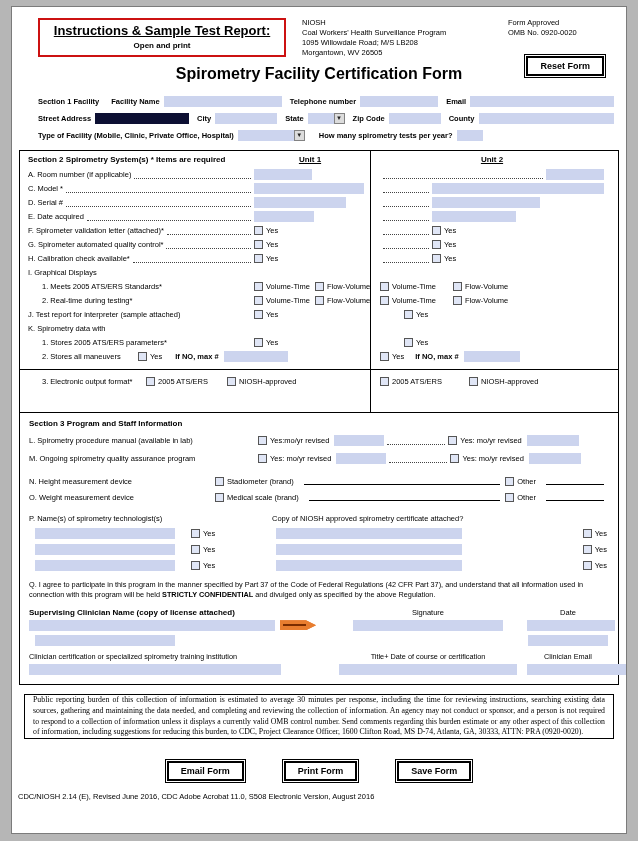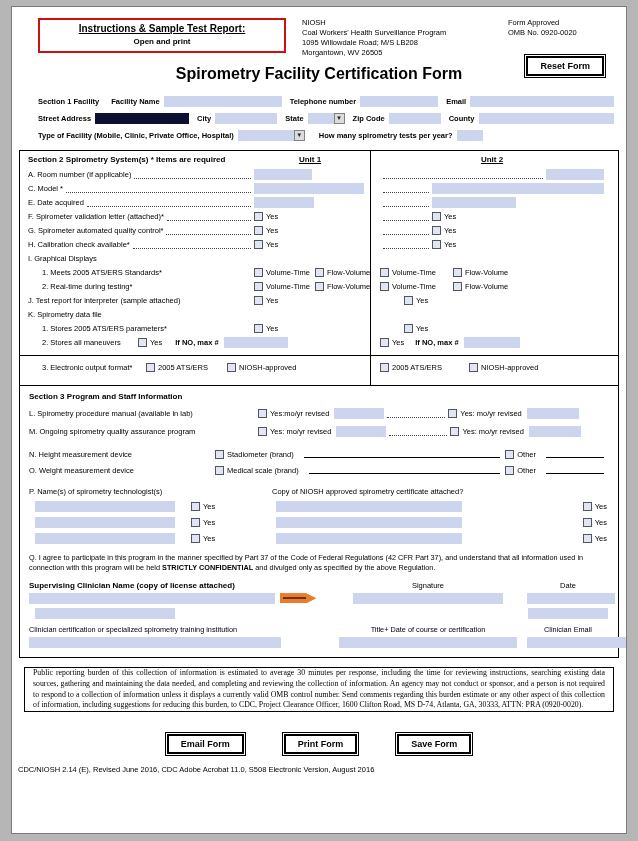--- a/index.html
+++ b/index.html
@@ -3,21 +3,21 @@
 <meta charset="utf-8">
 <style>
   html,body{margin:0;padding:0;background:#a9a9a9;font-family:"Liberation Sans",sans-serif;}
   .viewport{position:relative;width:638px;height:841px;background:#b6b6b6;overflow:hidden;}
   .page{position:absolute;left:11px;top:6px;width:616px;height:828px;background:#fff;
         border:1px solid #7b7b7b;box-sizing:border-box;color:#000;font-size:8px;overflow:hidden;}
 
   
   .hdr{display:flex;padding:11px 12px 0 26px;align-items:flex-start;}
   .instr-box{width:248px;border:2px solid #c11;text-align:center;padding:3px 0 5px;box-sizing:border-box;cursor:pointer;}
-  .instr-title{font-weight:bold;font-size:10px;text-decoration:underline;}
+  .instr-title{font-weight:bold;font-size:13px;text-decoration:underline;}
   .instr-sub{font-weight:bold;font-size:8px;margin-top:3px;}
   .agency{margin-left:16px;font-size:7.5px;line-height:1.32;}
   .approval{margin-left:auto;font-size:7.5px;line-height:1.32;width:106px;}
   .reset-wrap{position:absolute;top:47px;right:20px;}
   .btn{background:#fff;border:1px solid #000;padding:1px;display:inline-block;cursor:pointer;}
   .btn .inner{display:block;border:2px solid #000;padding:3px 12px;font-weight:bold;font-size:9px;white-space:nowrap;background:#fff;}
   .form-title{text-align:center;font-weight:bold;font-size:16px;margin-top:7px;}
 
   
   .fld{background:#ccd4ee;height:11px;display:inline-block;vertical-align:middle;flex:none;}
@@ -31,21 +31,21 @@
   .ddbtn{width:11px;height:11px;background:#dcdcdc;border:1px solid #828282;box-sizing:border-box;
          font-size:6px;line-height:9px;text-align:center;color:#222;cursor:pointer;}
 
   
   .s1{padding:7px 12px 0 26px;}
   .s1row{display:flex;align-items:center;margin-top:6px;}
   .lb{font-weight:bold;font-size:7.5px;margin:0 4px 0 8px;white-space:nowrap;}
   .lb.first{margin-left:0;}
 
   
-  .s2box{margin:9px 7px 0;border:1px solid #000;position:relative;padding:4px 0 8px;}
+  .s2box{margin:9px 7px 0;border:1px solid #000;position:relative;padding:4px 0 21px;}
   .s2div{position:absolute;left:350px;top:0;bottom:0;width:1px;background:#000;}
   .s2hdr{display:flex;padding-left:8px;margin-bottom:4px;}
   .s2hdr .h1{width:226px;font-weight:bold;font-size:8px;}
   .s2hdr .h2{width:112px;font-weight:bold;font-size:8px;text-decoration:underline;text-align:center;}
   .s2hdr .h3{flex:1;font-weight:bold;font-size:8px;text-decoration:underline;text-align:center;}
   .s2row{display:flex;align-items:center;min-height:14px;padding-left:8px;font-size:7.5px;}
   .c1{width:226px;display:flex;align-items:center;white-space:nowrap;}
   .c2{width:112px;display:flex;align-items:center;white-space:nowrap;}
   .c3{flex:1;display:flex;align-items:center;padding-left:14px;white-space:nowrap;}
   .ind{margin-left:14px;}
@@ -166,20 +166,33 @@
         <div class="c2">
             <span class="fld" style="width:110px"></span>
           </div>
         <div class="c3">
             <span class="lead fix"></span>
             <span class="fld grow" style="margin-right:14px"></span>
           </div>
       </div>
       <div class="s2row">
         <div class="c1">
+            <span>D. Serial #</span>
+            <span class="lead"></span>
+          </div>
+        <div class="c2">
+            <span class="fld" style="width:92px"></span>
+          </div>
+        <div class="c3">
+            <span class="lead fix"></span>
+            <span class="fld" style="width:108px"></span>
+          </div>
+      </div>
+      <div class="s2row">
+        <div class="c1">
             <span>E. Date acquired</span>
             <span class="lead"></span>
           </div>
         <div class="c2">
             <span class="fld" style="width:60px"></span>
           </div>
         <div class="c3">
             <span class="lead fix"></span>
             <span class="fld" style="width:84px"></span>
           </div>
@@ -280,21 +293,21 @@
             <span class="cbl">Yes</span>
           </div>
         <div class="c3">
             <span class="cb" style="margin-left:24px"></span>
             <span class="cbl">Yes</span>
           </div>
       </div>
 
       <div class="s2row">
         <div class="c1">
-            <span>K. Spirometry data file</span>
+            <span>K. Spirometry data with</span>
           </div>
       </div>
       <div class="s2row">
         <div class="c1">
             <span class="ind">1.    Stores 2005 ATS/ERS parameters*</span>
           </div>
         <div class="c2">
             <span class="cb"></span>
             <span class="cbl">Yes</span>
           </div>

